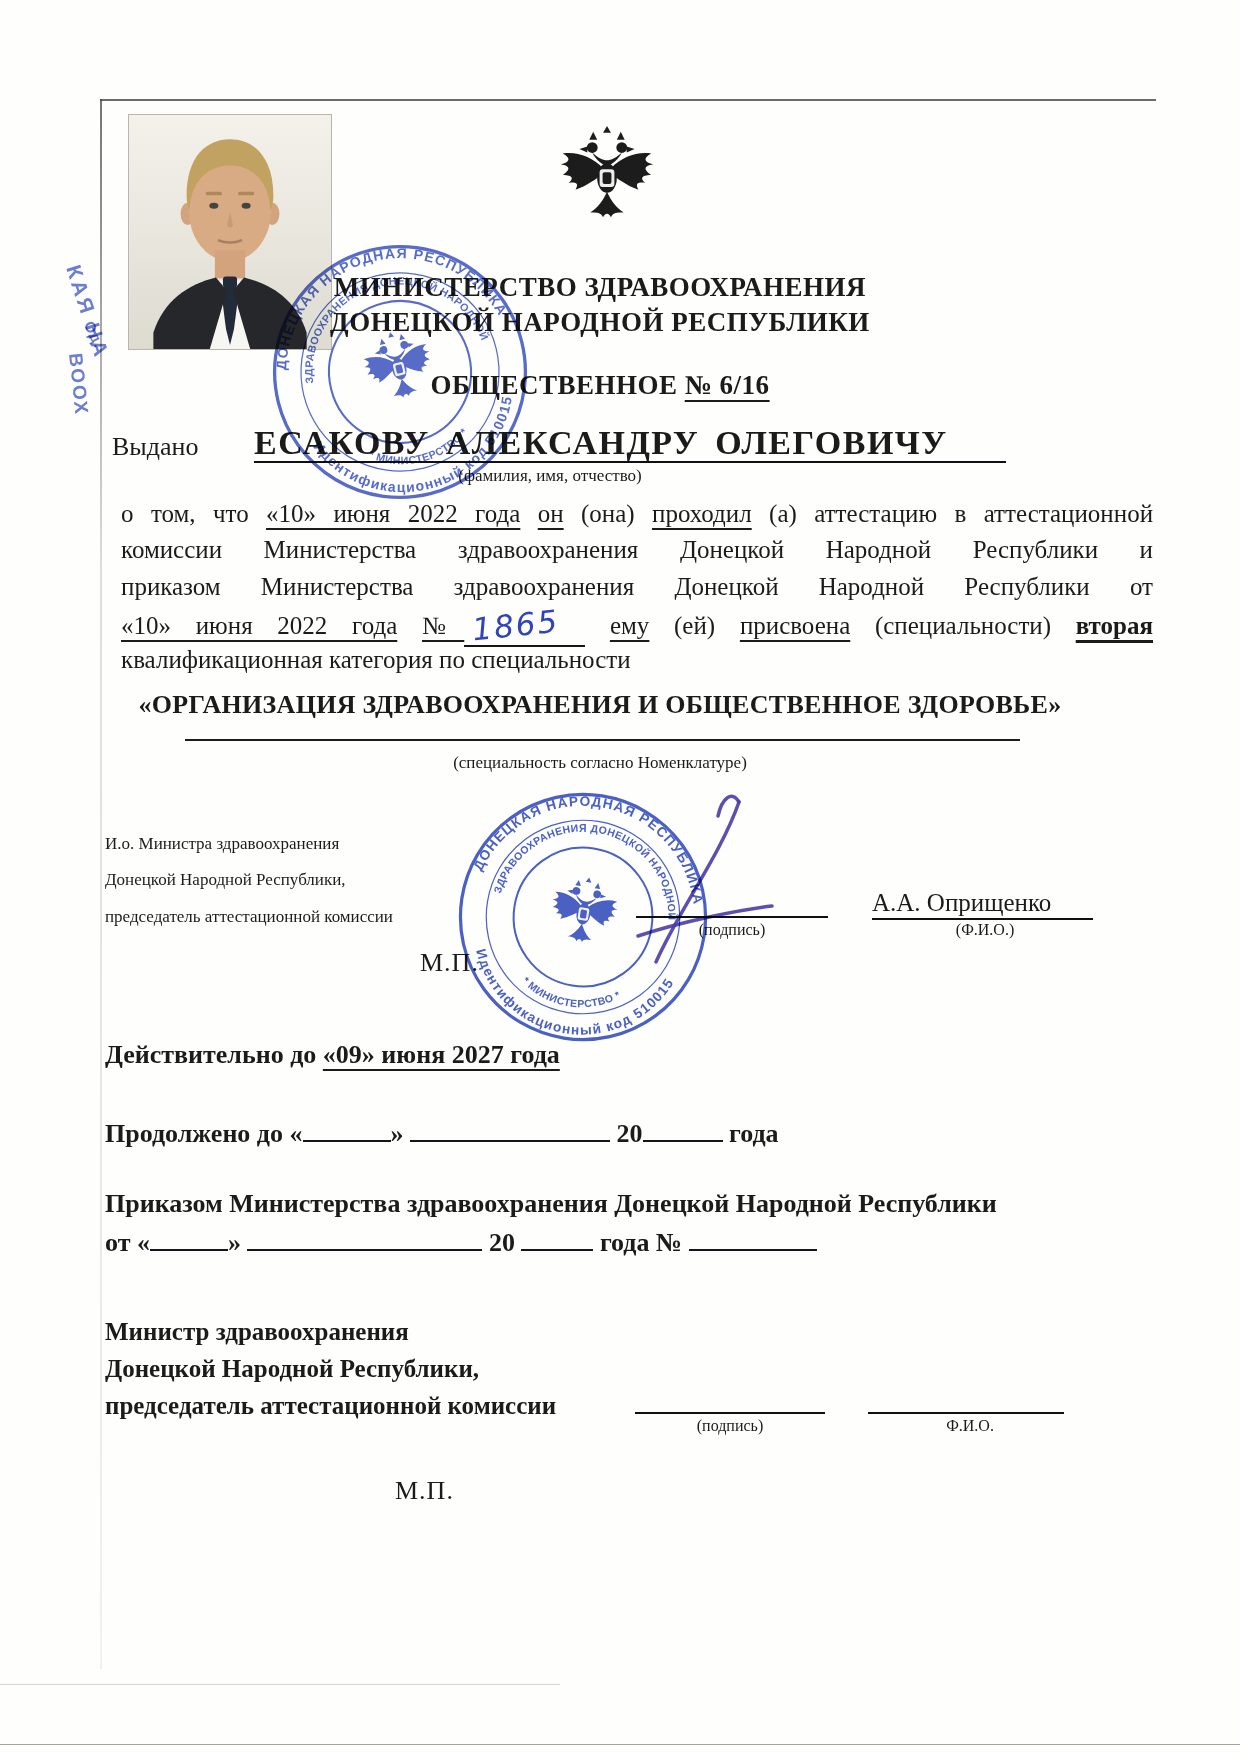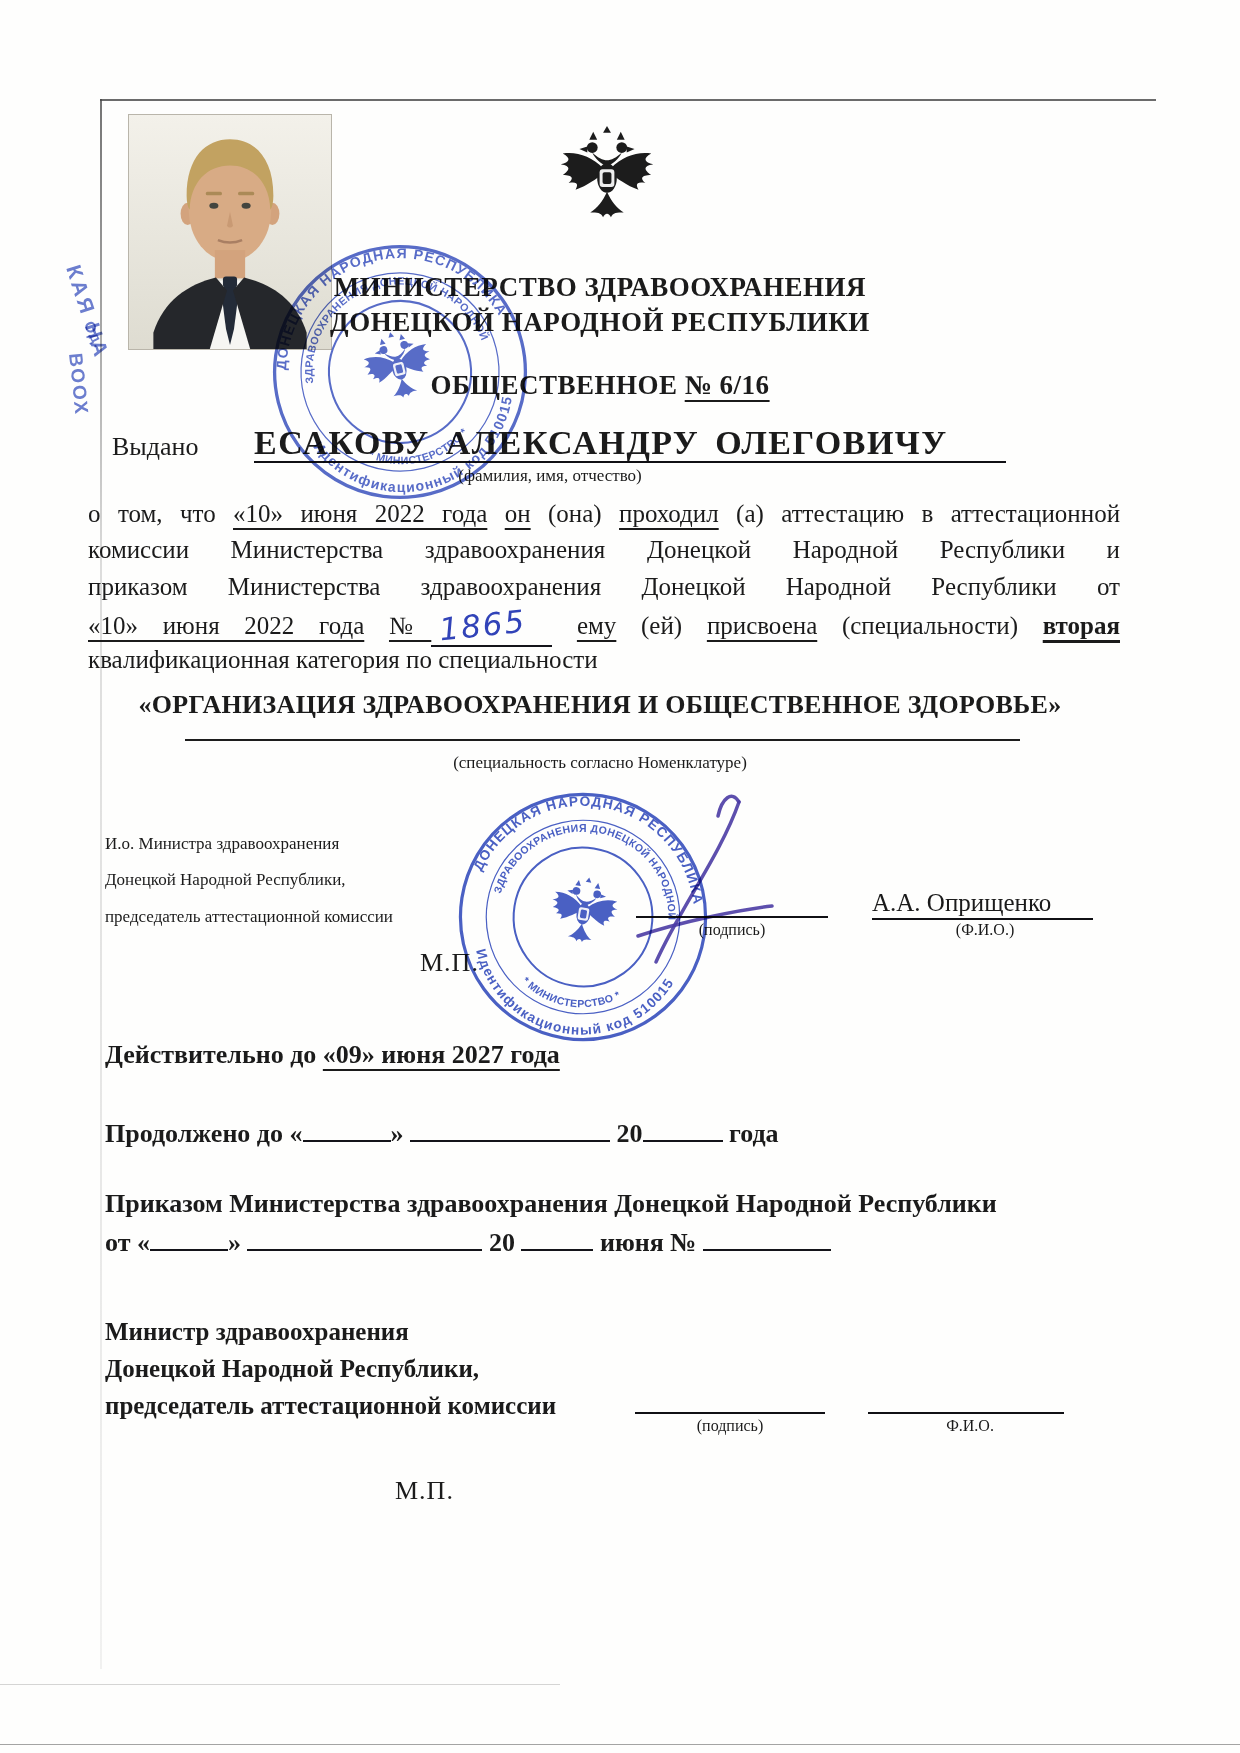--- a/index.html
+++ b/index.html
@@ -27,21 +27,21 @@
 
   .u{text-decoration:underline;text-decoration-thickness:2px;text-underline-offset:6px;text-decoration-skip-ink:none;}
   .bu{font-weight:700;text-decoration:underline;text-decoration-thickness:2.5px;text-underline-offset:6px;text-decoration-skip-ink:none;}
 
   .issued-label{left:112px;top:432px;font-size:26px;}
   .name-line{left:254px;top:424px;width:752px;height:37px;border-bottom:2.5px solid #101014;}
   .recipient{font-weight:700;font-size:34px;letter-spacing:1.5px;word-spacing:6px;white-space:nowrap;}
   .name-caption{left:350px;top:466px;width:400px;text-align:center;font-size:17px;}
 
   
-  .paragraph{left:88px;top:496px;width:1032px;font-size:25px;}
+  .paragraph{left:121px;top:496px;width:1032px;font-size:25px;}
   .bline{text-align:justify;text-align-last:justify;line-height:36.4px;height:36.4px;white-space:nowrap0;}
   .bline.last{text-align:left;text-align-last:left;}
   .hand-slot{display:inline-block;border-bottom:2.5px solid #14141a;padding:0 26px 0 8px;}
   .hand{display:inline-block;font-style:italic;color:var(--ink-blue,#3143b8);font-size:31px;
         letter-spacing:2px;transform:rotate(-6deg) translateY(2px);font-family:"DejaVu Sans",sans-serif;}
   .blank{display:inline-block;height:22px;border-bottom:2.5px solid #14141a;}
 
   .spec-title{left:105px;top:690px;width:990px;text-align:center;font-weight:700;font-size:26px;letter-spacing:.3px;}
   .spec-rule{left:185px;top:739px;width:835px;height:0;border-top:2px solid #1d1d1d;}
   .spec-caption{left:105px;top:753px;width:990px;text-align:center;font-size:17px;}
@@ -221,21 +221,21 @@
 
   <svg class="abs signature-svg" viewBox="0 0 260 230">
     <path d="M96 202 C120 148 160 96 179 42"></path>
     <path d="M179 42 C172 30 162 38 158 56"></path>
     <path d="M78 176 C120 162 178 150 212 146"></path>
   </svg>
 
   <div class="abs bold-line valid-line"><span class="">Действительно до </span><span class="u">«09» июня 2027 года</span></div>
   <div class="abs bold-line prolong-line"><span class="">Продолжено до «</span><span class="blank" style="width: 88px;"></span><span class="">» </span><span class="blank" style="width: 200px;"></span><span class=""> 20</span><span class="blank" style="width: 80px;"></span><span class=""> года</span></div>
   <div class="abs bold-line order-line1">Приказом Министерства здравоохранения Донецкой Народной Республики</div>
-  <div class="abs bold-line order-line2"><span class="">от «</span><span class="blank" style="width: 78px;"></span><span class="">» </span><span class="blank" style="width: 235px;"></span><span class=""> 20 </span><span class="blank" style="width: 72px;"></span><span class=""> июня № </span><span class="blank" style="width: 128px;"></span></div>
+  <div class="abs bold-line order-line2"><span class="">от «</span><span class="blank" style="width: 78px;"></span><span class="">» </span><span class="blank" style="width: 235px;"></span><span class=""> 20 </span><span class="blank" style="width: 72px;"></span><span class=""> года № </span><span class="blank" style="width: 128px;"></span></div>
 
   <div class="abs s2" style="top:1318px;">Министр здравоохранения</div>
   <div class="abs s2" style="top:1355px;">Донецкой Народной Республики,</div>
   <div class="abs s2" style="top:1392px;">председатель аттестационной комиссии</div>
   <div class="abs sigline" style="left:635px;top:1412px;width:190px;"></div>
   <div class="abs cap" style="left:635px;top:1417px;width:190px;">(подпись)</div>
   <div class="abs sigline" style="left:868px;top:1412px;width:196px;"></div>
   <div class="abs cap" style="left:880px;top:1417px;width:180px;">Ф.И.О.</div>
   <div class="abs mp" style="left:395px;top:1476px;">М.П.</div>
 

